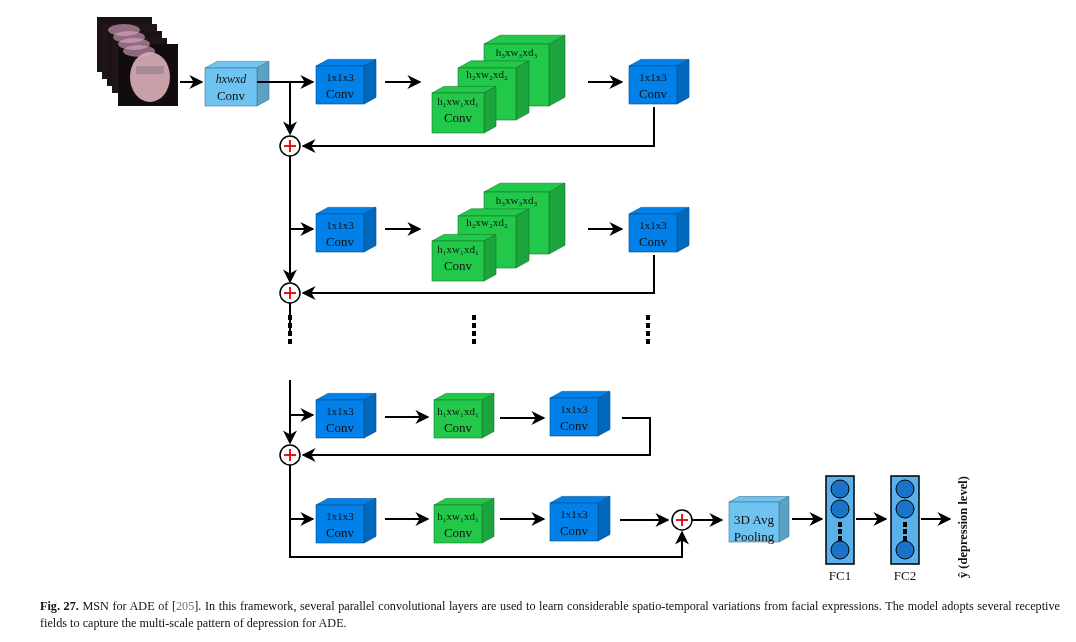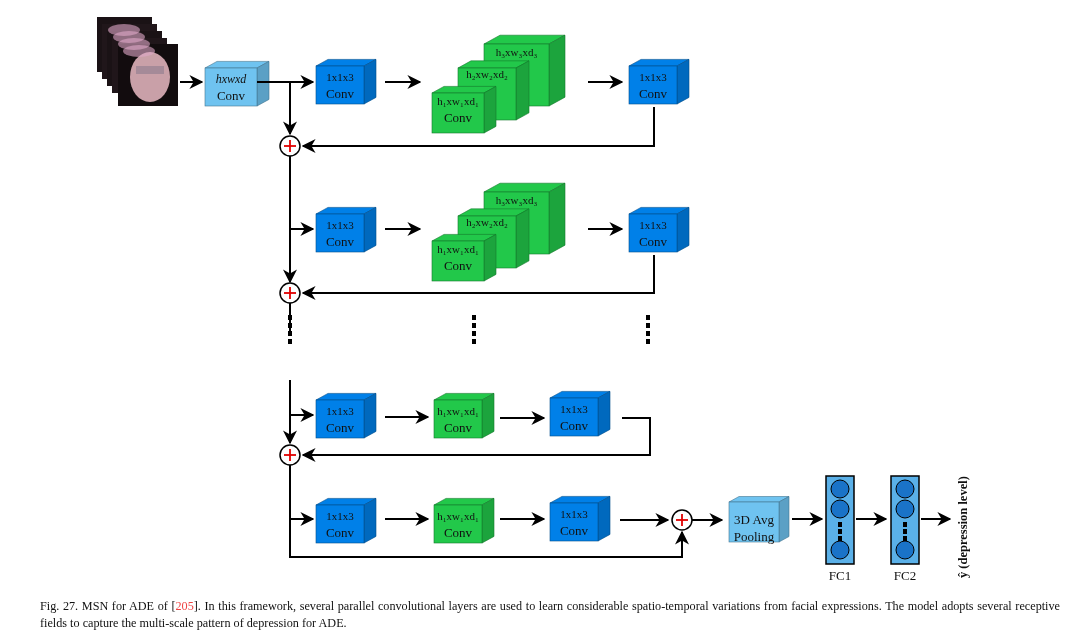--- a/index.html
+++ b/index.html
@@ -1,20 +1,20 @@
 <!DOCTYPE html>
 <html><head>
 <meta charset="utf-8">
 <style>
   html, body { margin:0; padding:0; background:#ffffff; }
   body { width:1076px; height:642px; position:relative; overflow:hidden; font-family:"Liberation Serif", serif; }
   #diagram { position:absolute; left:0; top:0; }
   .caption { position:absolute; left:40px; top:598px; width:1020px; font-size:12.2px; line-height:17px; color:#111; text-align:justify; }
-  .caption .fig { font-weight:normal; }
-  .caption .ref { color:#ef4444; }
+  .caption .fig { font-weight:bold; }
+  .caption .ref { color:#737373; }
   svg text { font-family:"Liberation Serif", serif; }
 </style>
 </head>
 <body>
 
 <svg id="diagram" width="1076" height="595" viewBox="0 0 1076 595">
   <defs>
     <marker id="arr" viewBox="0 0 10 10" refX="9" refY="5" markerWidth="7" markerHeight="7" orient="auto-start-reverse">
       <path d="M0,0 L10,5 L0,10 L3,5 Z" fill="#000"></path>
     </marker>

